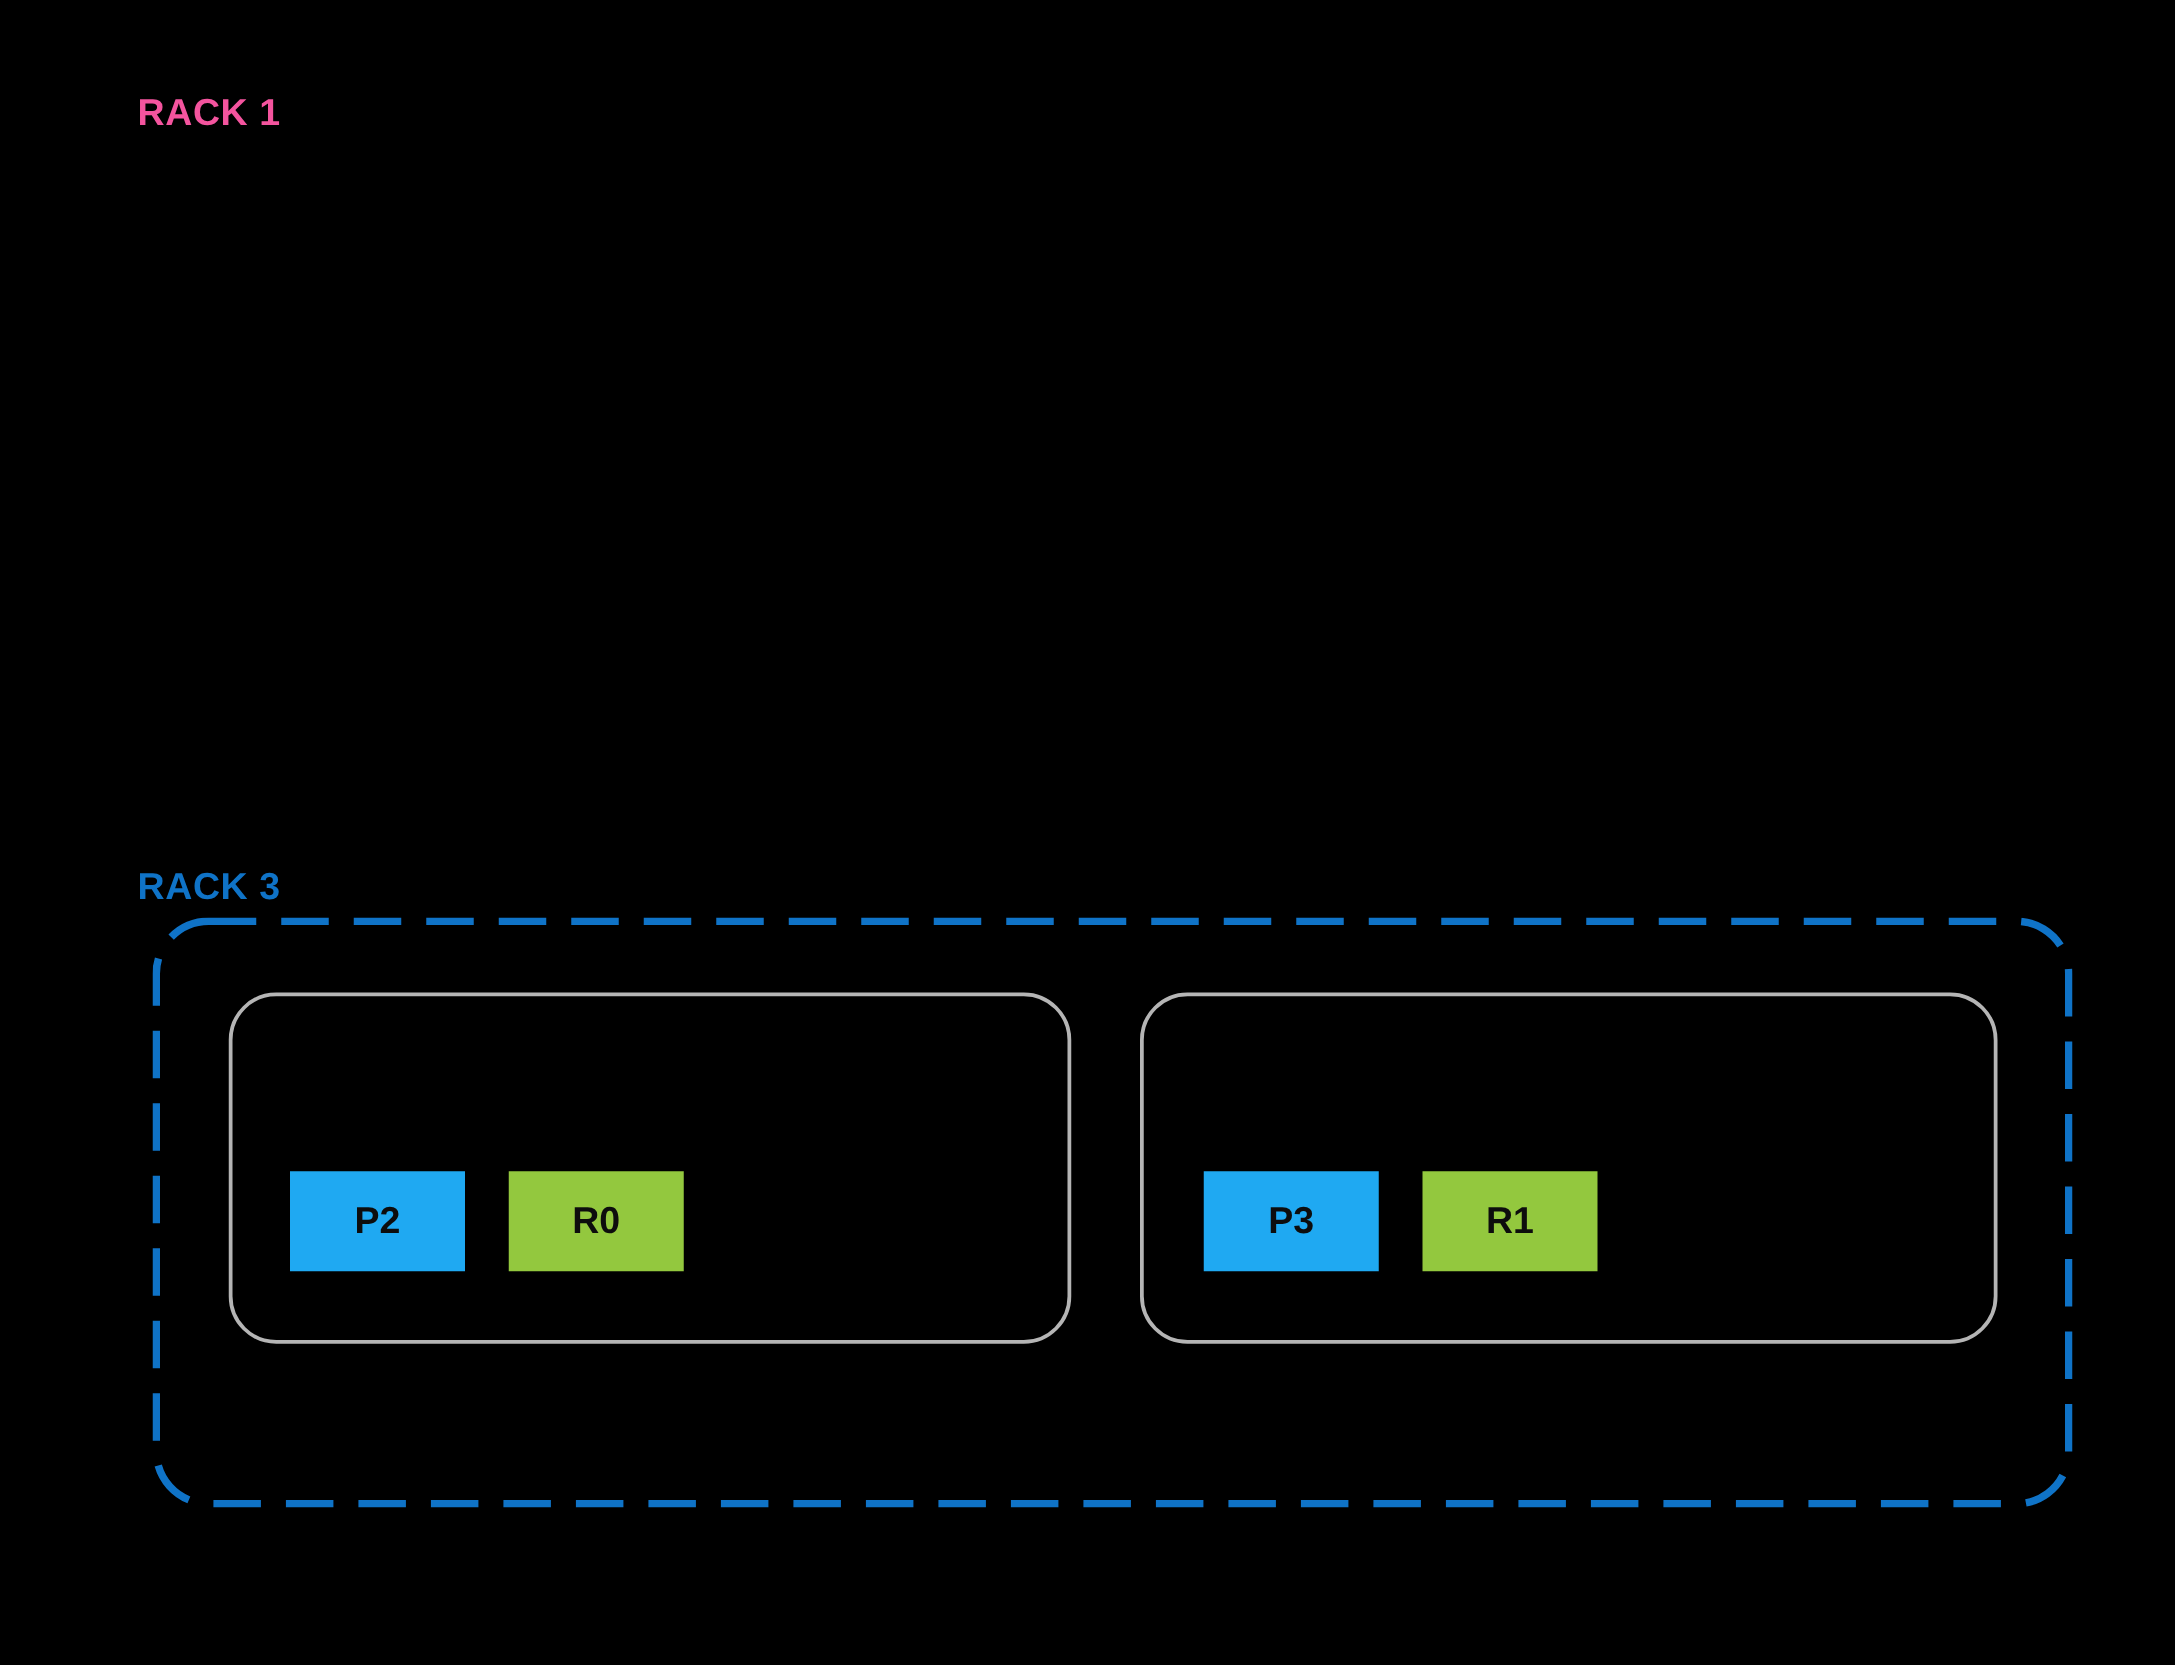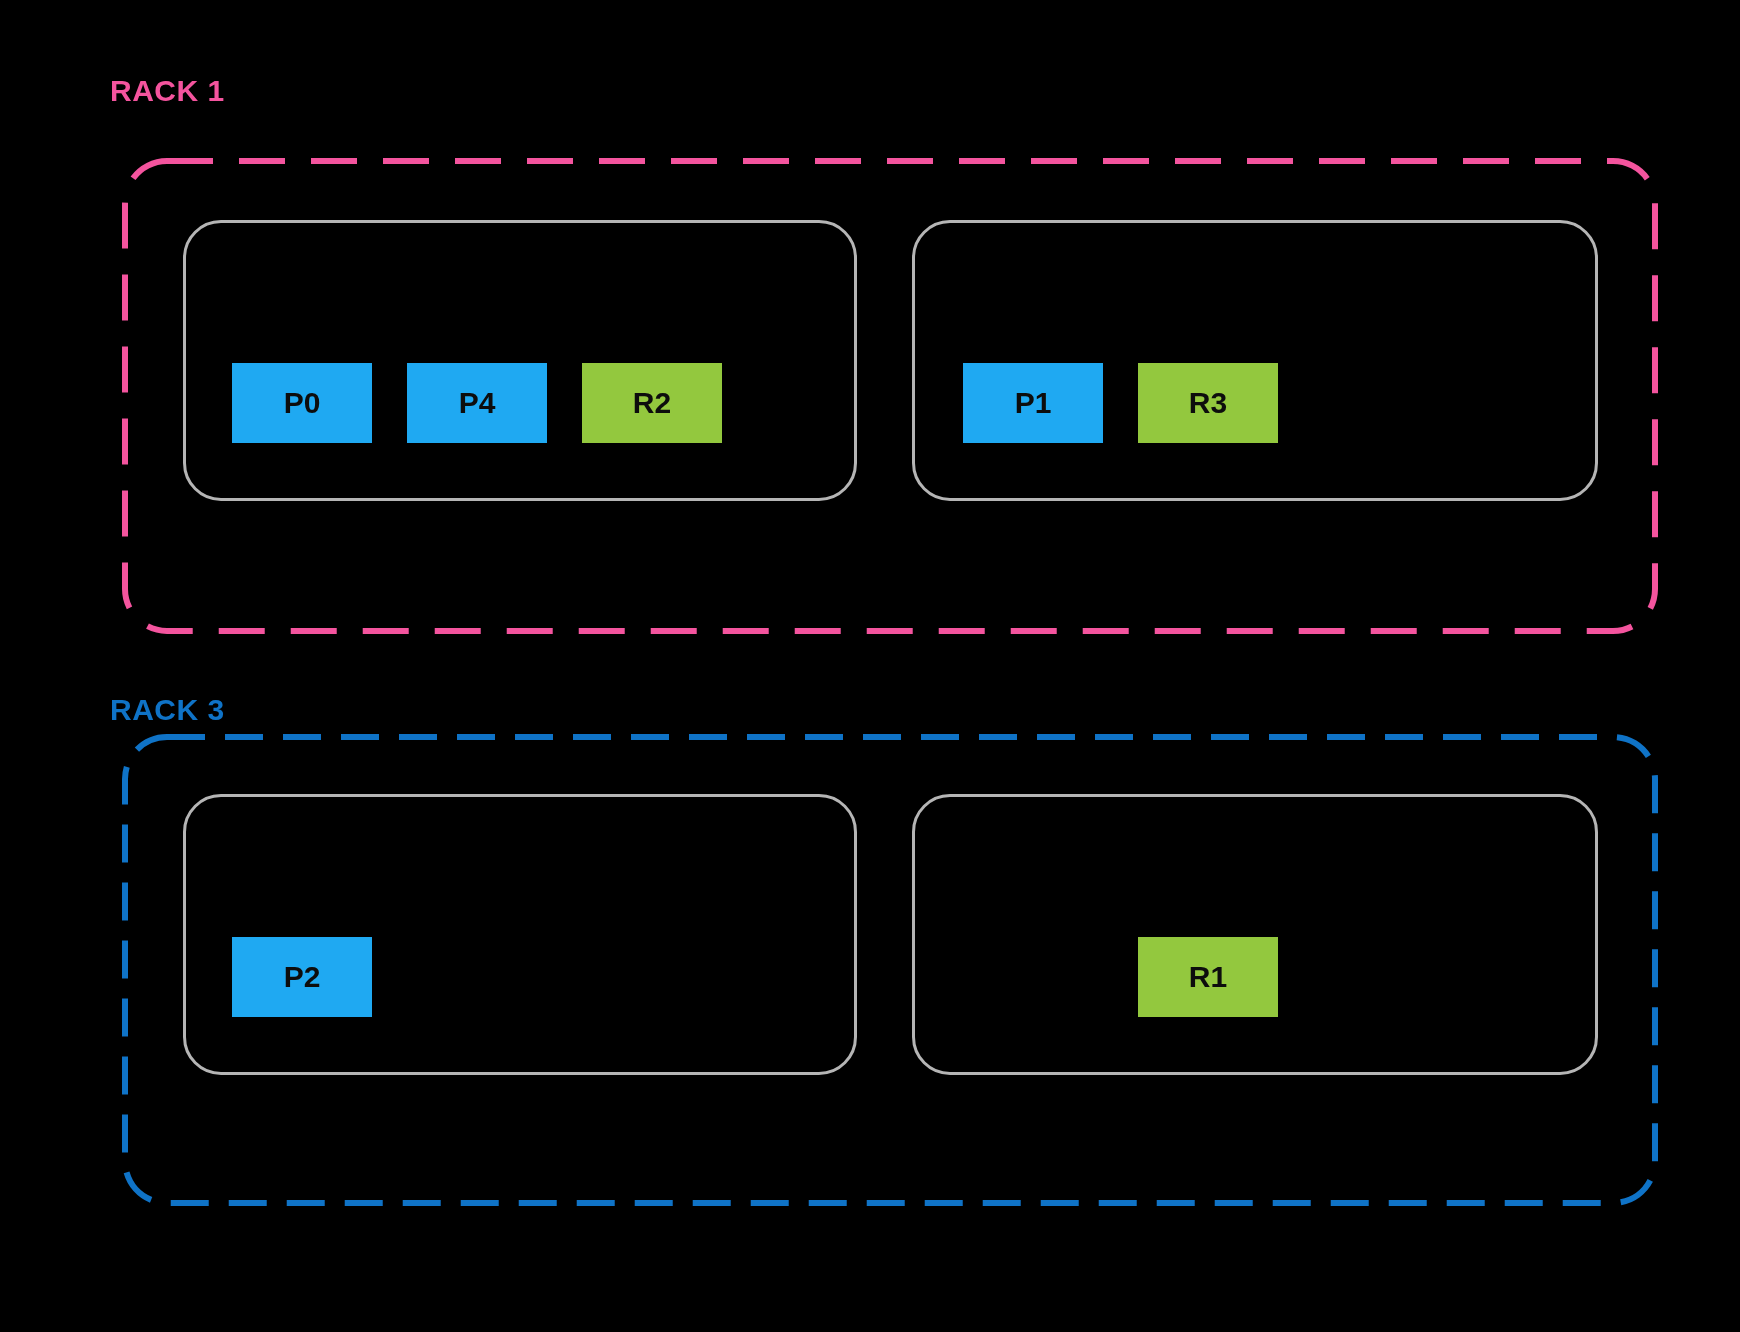--- a/index.html
+++ b/index.html
@@ -79,46 +79,32 @@
   .block[data-type="primary"] { background: var(--primary-blue, #1FA9F2); }
   .block[data-type="replica"] { background: var(--replica-green, #93C83E); }
 </style>
 </head>
 <body>
 
 <div class="canvas">
 
   <div class="rack-label rack1">RACK 1</div>
 
-  <div class="rack rack1">
-    <svg class="rack-outline" width="1536" height="476" viewBox="0 0 1536 476" aria-hidden="true">
-      <rect x="3" y="3" width="1530" height="470" rx="42" ry="42"></rect>
-    </svg>
-
-    <div class="node node-left">
-      <div class="block slot0" data-type="primary">P0</div>
-      <div class="block slot1" data-type="primary">P4</div>
-      <div class="block slot2" data-type="replica">R2</div>
-    </div>
-
-    <div class="node node-right">
-      <div class="block slot0" data-type="primary">P1</div>
-      <div class="block slot1" data-type="replica">R3</div>
-    </div>
-  </div>
 
   <div class="rack-label rack2">RACK 3</div>
 
   <div class="rack rack2">
     <svg class="rack-outline" width="1536" height="472" viewBox="0 0 1536 472" aria-hidden="true">
       <rect x="3" y="3" width="1530" height="466" rx="42" ry="42"></rect>
     </svg>
 
     <div class="node node-left">
       <div class="block slot0" data-type="primary">P2</div>
+      <div class="block slot1" data-type="replica">R0</div>
     </div>
 
     <div class="node node-right">
+      <div class="block slot0" data-type="primary">P3</div>
       <div class="block slot1" data-type="replica">R1</div>
     </div>
   </div>
 
 </div>
 
 </body></html>

